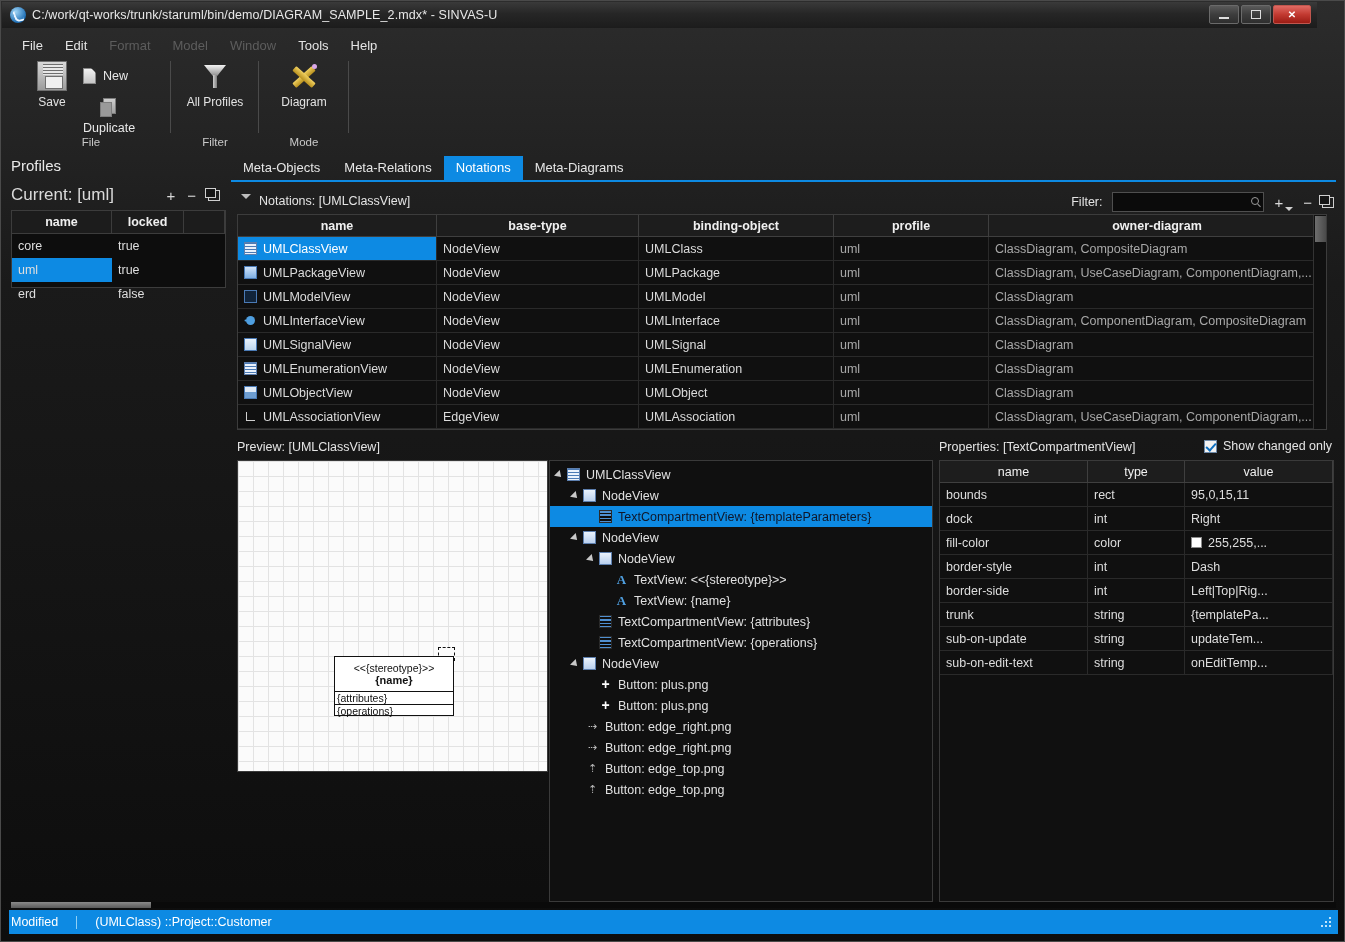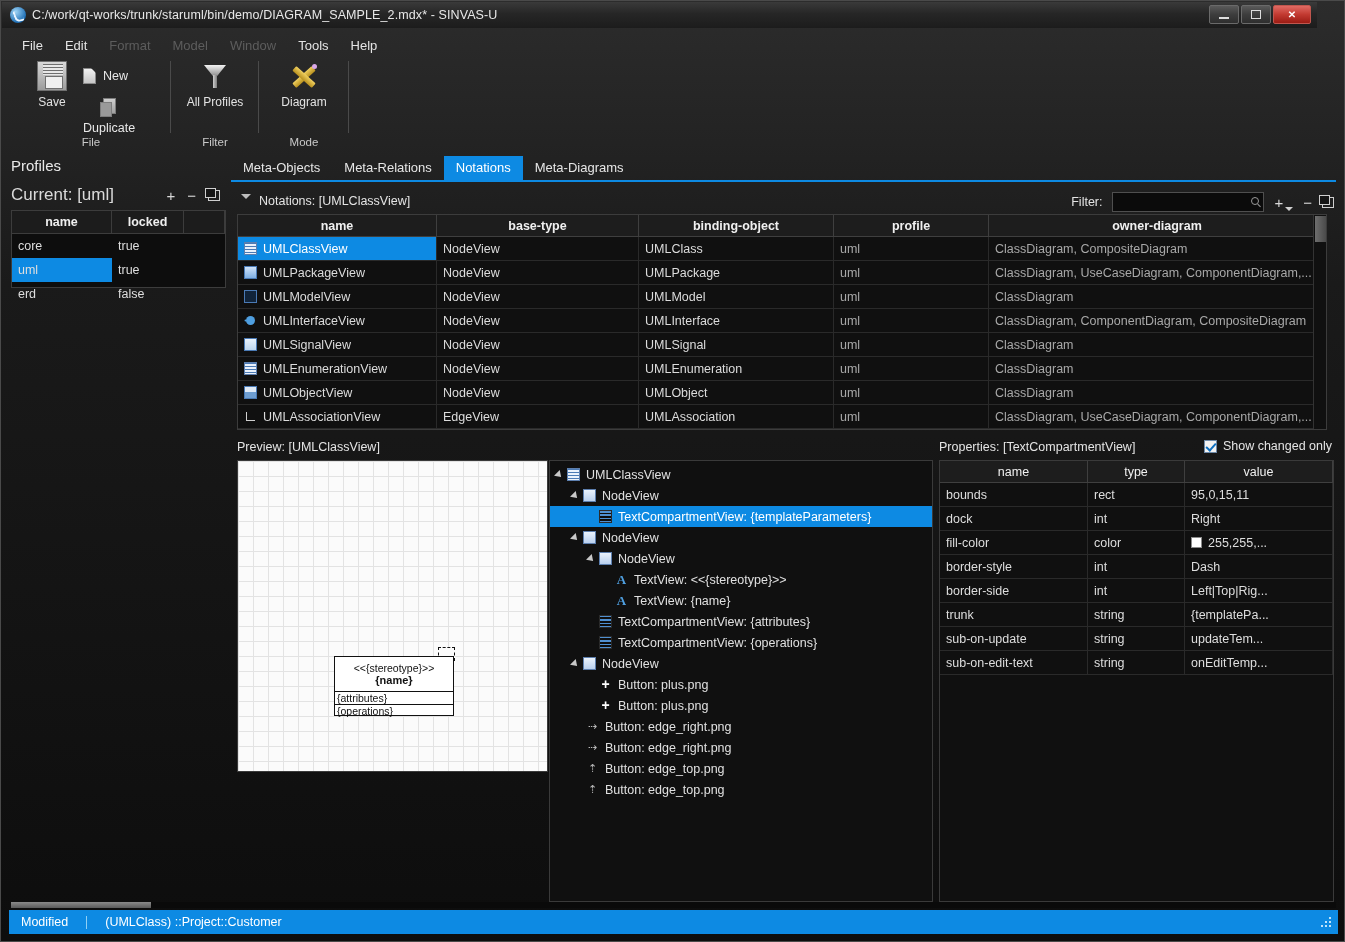--- a/index.html
+++ b/index.html
@@ -187,21 +187,21 @@
     overflow:hidden;}
   .uml-handle{position:absolute; left:200px; top:186px; width:17px;height:14px;
     border:1.3px dashed #111; background:#fbfbfb;}
 
   
   .struct-head { position:absolute; left:548px; top:462px; display:flex; align-items:center; gap:9px;}
   .struct-box { position:absolute; left:548px; top:459px; width:384px; height:442px;
     background:#101010; border:1px solid #3a3a3a; overflow:hidden; padding-top:3px;}
   .tnode { display:flex; align-items:center; height:21px; font-size:12.5px; color:#e0e0e0;
     white-space:nowrap; }
-  .tnode.sel-node { background:#0d8ae3; color:#ffffff; }
+  .tnode.sel-node { background:#0d8ae3; color:#0f172a; }
   .twist { width:0;height:0;border-top:4.5px solid transparent;border-bottom:4.5px solid transparent;
     border-left:6px solid #c8c8c8; margin-right:5px; flex:none; transform:rotate(45deg);}
   .twist-sp { width:11px; flex:none; }
   .ticon { width:13px;height:13px; margin-right:6px; flex:none; }
 
   
   .ic-class{background:linear-gradient(180deg,#dfe9f6,#b9cde8);border:1px solid #5d7fae;
     background-image:repeating-linear-gradient(180deg,#4a7ab5 0 1px,#e9f1fb 1px 3px);}
   .ic-node{background:linear-gradient(180deg,#eaf2fc,#b9d0ee);border:1px solid #5d7fae;}
   .ic-tcv{background:#0d0d0d;border:1px solid #2a2a2a;
@@ -225,21 +225,21 @@
     display:flex;align-items:center;justify-content:center;border-right:1px solid #3f3f3f;}
   .pr-row { display:flex; height:24px; border-bottom:1px solid #2a2a2a; }
   .pr-row .c { display:flex;align-items:center;padding-left:6px;font-size:12.5px;color:#dedede;
     border-right:1px solid #2a2a2a; white-space:nowrap; overflow:hidden;}
   .p1c{width:148px;} .p2c{width:97px;} .p3c{flex:1;border-right:none;}
   .swatch{width:11px;height:11px;background:#fff;border:1px solid #8a8a8a;margin-right:6px;flex:none;}
 
   
   .statusbar { position:absolute; left:8px; bottom:7px; width:1329px; height:24px;
     background:#0d8ae3; display:flex; align-items:center; color:#fff; font-size:12.5px; }
-  .st-mod { padding-left:12px; }
+  .st-mod { padding-left:2px; }
   .st-div { width:1px;height:13px;background:#8fd0f5;margin:0 18px; }
   .st-grip { margin-left:auto; margin-right:6px; width:12px;height:12px;
     background:
       radial-gradient(circle 1px at 2px 10px,#bfe4fb 99%,transparent),
       radial-gradient(circle 1px at 6px 10px,#bfe4fb 99%,transparent),
       radial-gradient(circle 1px at 10px 10px,#bfe4fb 99%,transparent),
       radial-gradient(circle 1px at 6px 6px,#bfe4fb 99%,transparent),
       radial-gradient(circle 1px at 10px 6px,#bfe4fb 99%,transparent),
       radial-gradient(circle 1px at 10px 2px,#bfe4fb 99%,transparent);}
   .hscroll-tray{position:absolute;left:10px;bottom:33px;width:1325px;height:6px;background:#0a0a0a;}

